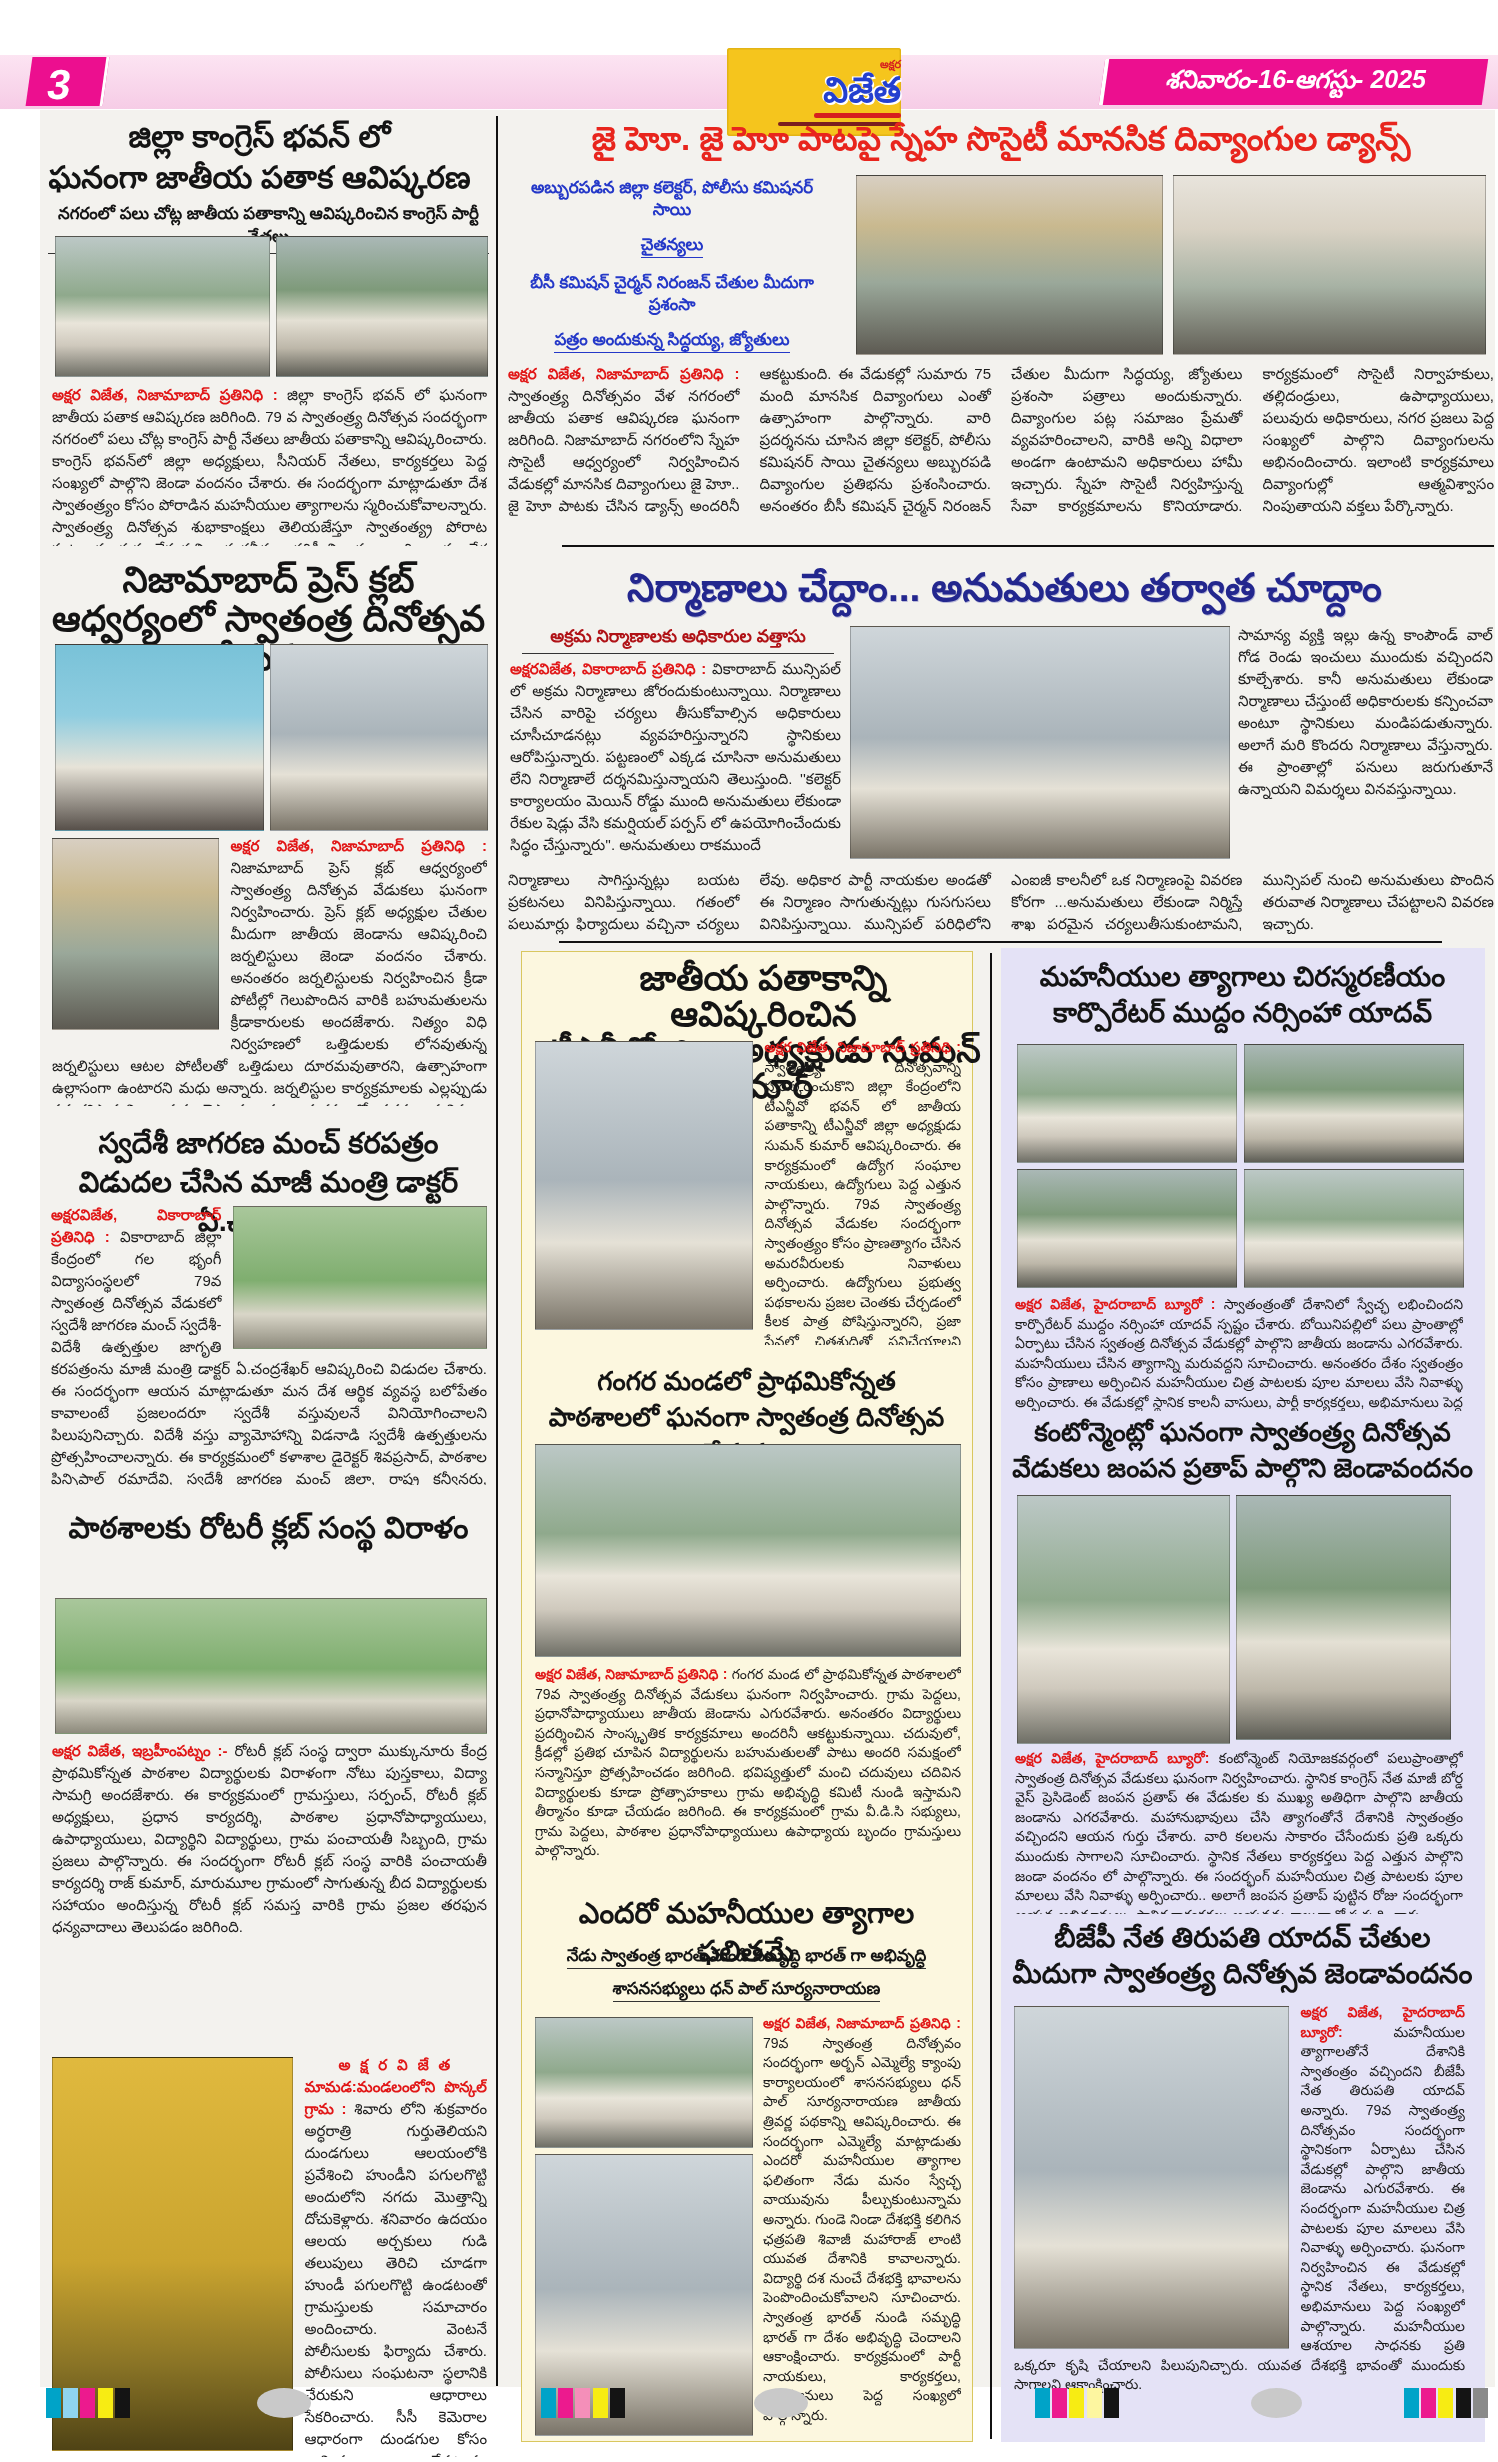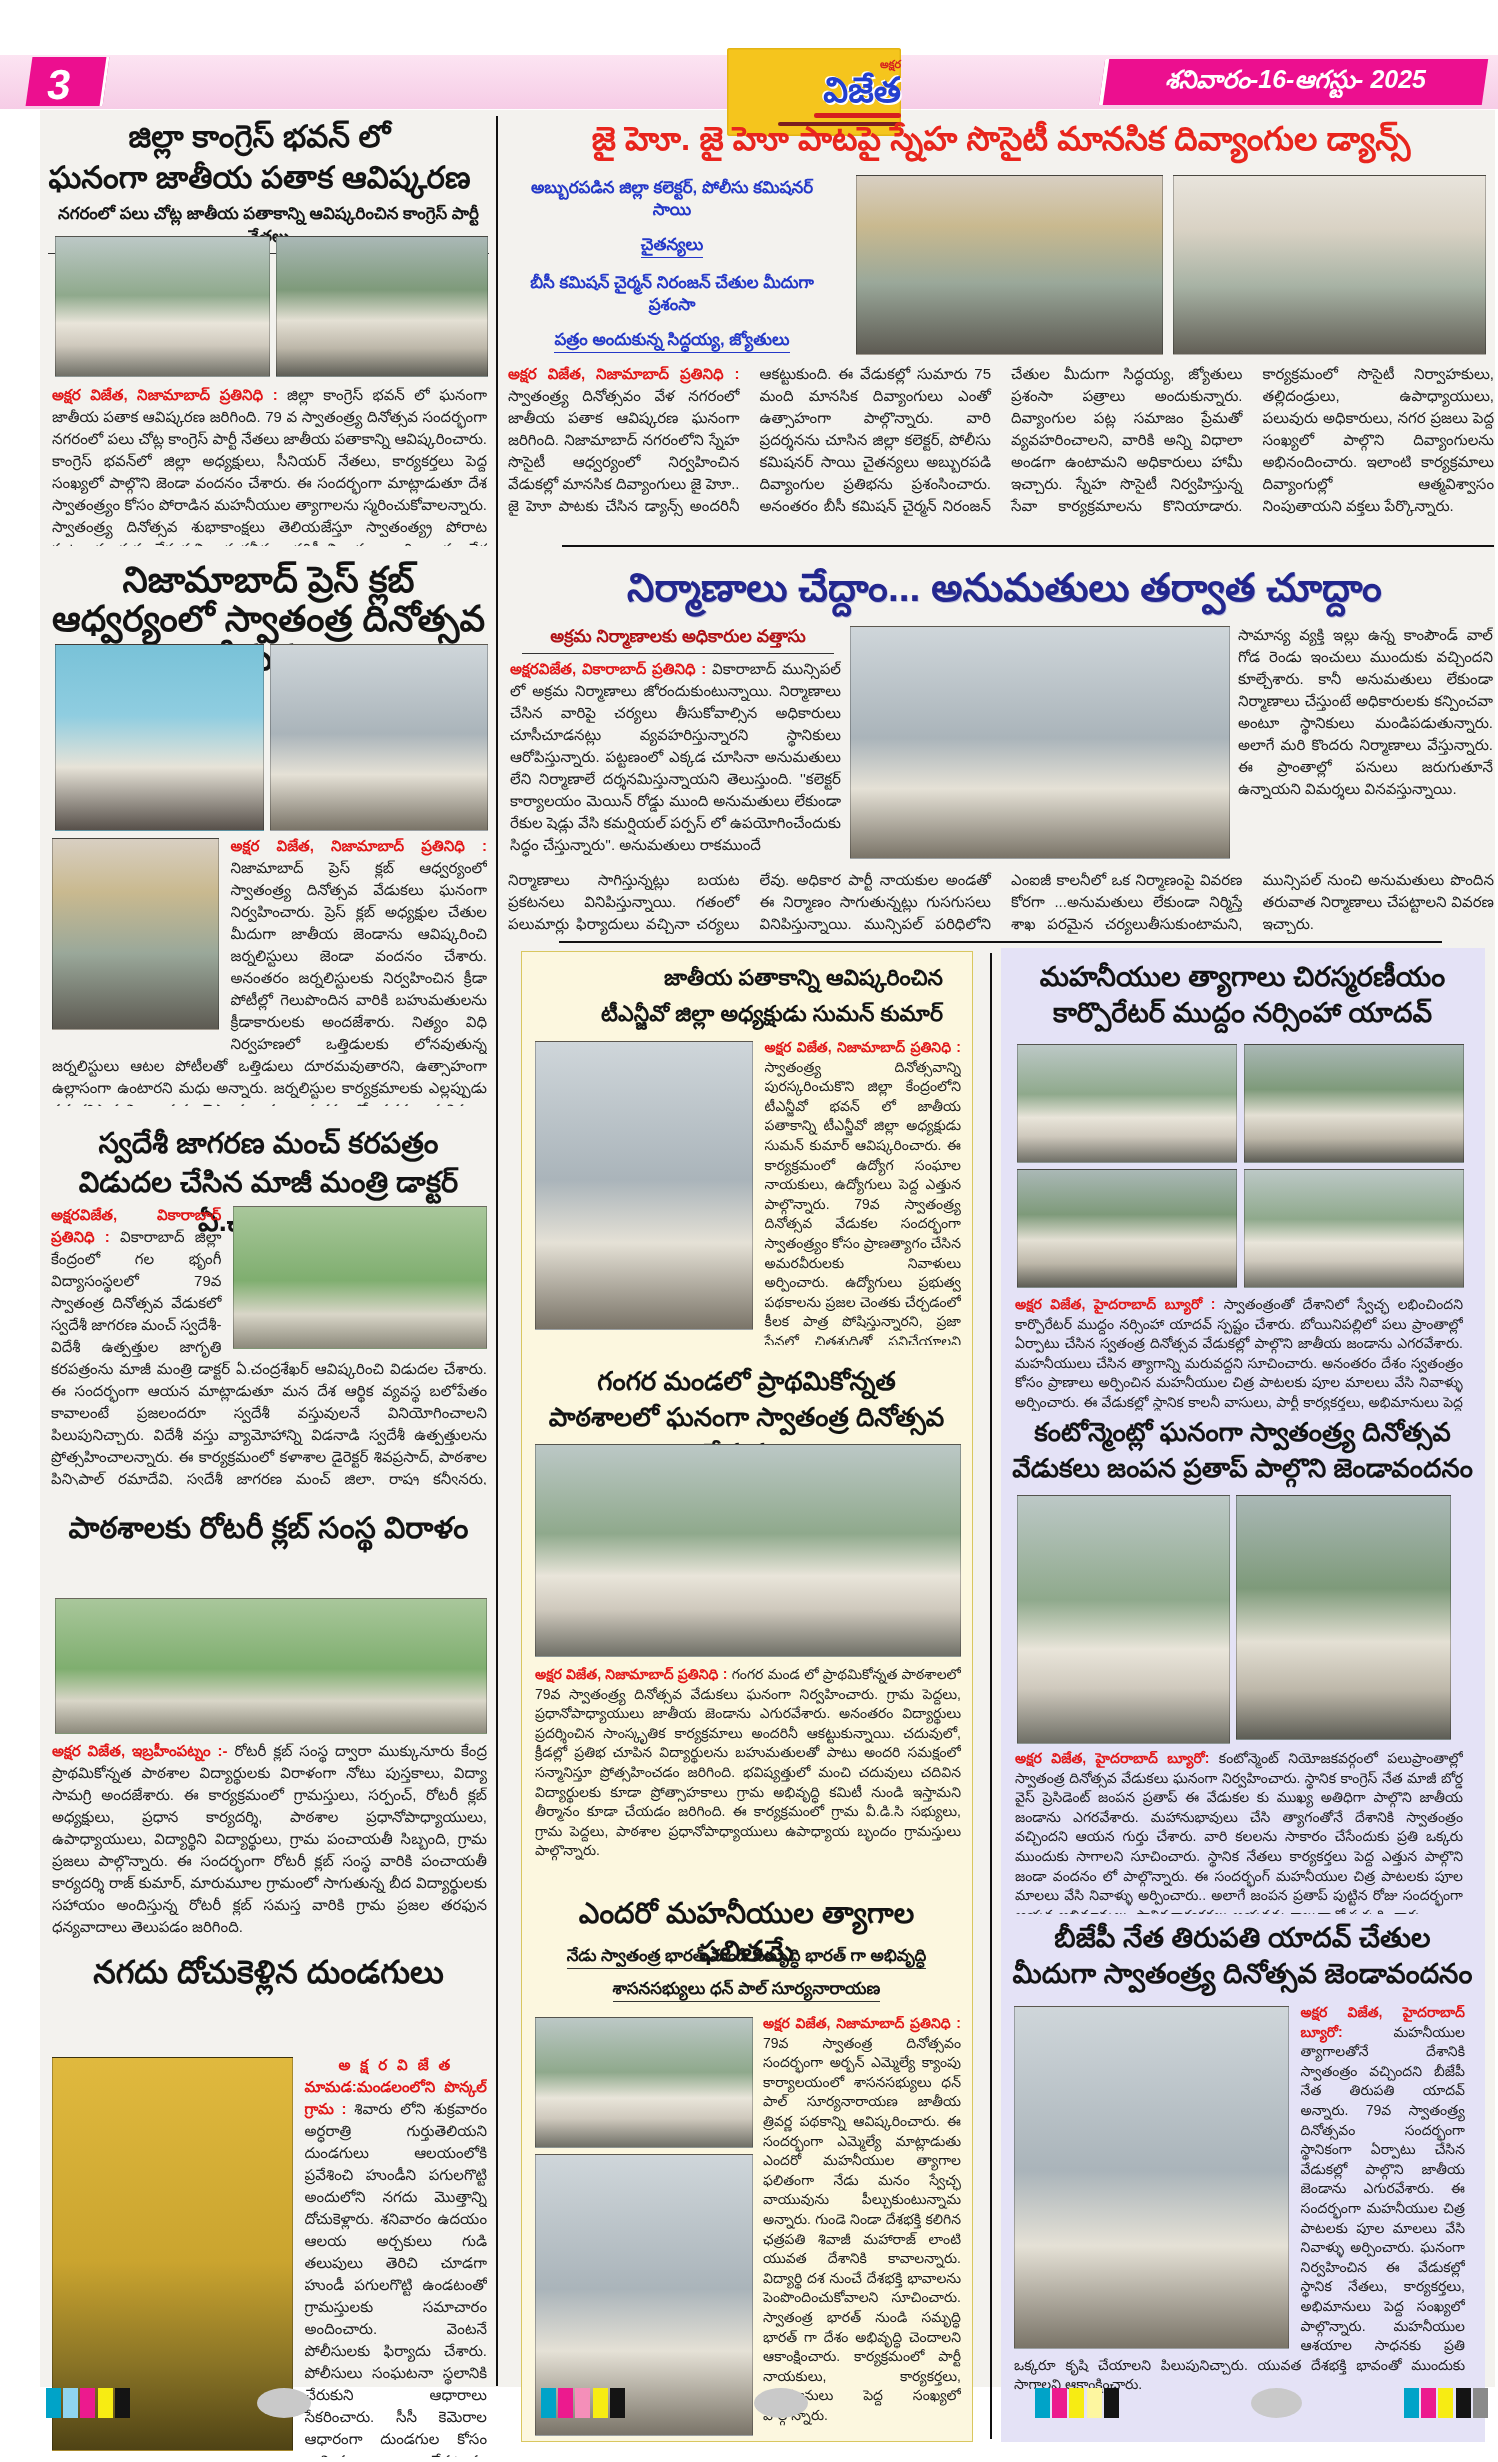--- a/index.html
+++ b/index.html
@@ -122,21 +122,20 @@
 
 <div class="abs hl" style="left:48px;top:1507px;width:441px;height:81px;font-size:30px;line-height:41px;">
   <div>పాఠశాలకు రోటరీ క్లబ్ సంస్థ విరాళం</div>
 </div>
 <div class="abs photo ph-green" style="left:55px;top:1598px;width:432px;height:136px;"></div>
 <div class="abs bt" style="left:52px;top:1740px;width:435px;height:207px;">
   <p><span class="dl">అక్షర విజేత, ఇబ్రహీంపట్నం :-</span> <span>రోటరీ క్లబ్ సంస్థ ద్వారా ముక్కునూరు కేంద్ర ప్రాథమికోన్నత పాఠశాల విద్యార్థులకు విరాళంగా నోటు పుస్తకాలు, విద్యా సామగ్రి అందజేశారు. ఈ కార్యక్రమంలో గ్రామస్తులు, సర్పంచ్, రోటరీ క్లబ్ అధ్యక్షులు, ప్రధాన కార్యదర్శి, పాఠశాల ప్రధానోపాధ్యాయులు, ఉపాధ్యాయులు, విద్యార్థిని విద్యార్థులు, గ్రామ పంచాయతీ సిబ్బంది, గ్రామ ప్రజలు పాల్గొన్నారు. ఈ సందర్భంగా రోటరీ క్లబ్ సంస్థ వారికి పంచాయతీ కార్యదర్శి రాజ్ కుమార్, మారుమూల గ్రామంలో సాగుతున్న బీద విద్యార్థులకు సహాయం అందిస్తున్న రోటరీ క్లబ్ సమస్త వారికి గ్రామ ప్రజల తరఫున ధన్యవాదాలు తెలుపడం జరిగింది.</span></p>
 </div>
 
 <div class="abs hl" style="left:48px;top:1952px;width:441px;height:78px;font-size:32px;line-height:41px;">
-  <div>నగదు దోచుకెళ్లిన దుండగులు</div>
 </div>
 <div class="abs bt" style="left:52px;top:2039px;width:435px;height:403px;margin-top:15px;">
   <div class="photo ph-temple float-l" style="width:239px;height:392px;"></div>
   <p style="text-align:center;"><span class="dlb">అ క్ష ర వి జే త</span></p>
   <p><span class="dl">మామడ:మండలంలోని పొన్కల్ గ్రామ :</span> <span>శివారు లోని శుక్రవారం అర్ధరాత్రి గుర్తుతెలియని దుండగులు ఆలయంలోకి ప్రవేశించి హుండీని పగులగొట్టి అందులోని నగదు మొత్తాన్ని దోచుకెళ్లారు. శనివారం ఉదయం ఆలయ అర్చకులు గుడి తలుపులు తెరిచి చూడగా హుండీ పగులగొట్టి ఉండటంతో గ్రామస్తులకు సమాచారం అందించారు. వెంటనే పోలీసులకు ఫిర్యాదు చేశారు. పోలీసులు సంఘటనా స్థలానికి చేరుకుని ఆధారాలు సేకరించారు. సీసీ కెమెరాల ఆధారంగా దుండగుల కోసం గాలింపు చేపట్టారు. నిందితులను త్వరగా పట్టుకొని ఆలయ నగదు రాబట్టాలని గ్రామస్తులు కోరుతున్నారు.</span></p>
 </div>
 
 <div class="abs hl red" style="left:508px;top:115px;width:986px;height:52px;font-size:33px;line-height:48px;">జై హెూ. జై హెూ పాటపై స్నేహ సొసైటీ  మానసిక దివ్యాంగుల డ్యాన్స్</div>
 <div class="abs" style="left:512px;top:177px;width:320px;height:181px;">
   <div class="bluesub">అబ్బురపడిన జిల్లా కలెక్టర్, పోలీసు కమిషనర్ సాయి</div>
@@ -161,21 +160,21 @@
 <div class="abs bt" style="left:1238px;top:624px;width:255px;height:239px;">
   <p><span>సామాన్య వ్యక్తి ఇల్లు ఉన్న కాంపౌండ్ వాల్ గోడ రెండు ఇంచులు ముందుకు వచ్చిందని కూల్చేశారు. కానీ అనుమతులు లేకుండా నిర్మాణాలు చేస్తుంటే అధికారులకు కన్పించవా అంటూ స్థానికులు మండిపడుతున్నారు. అలాగే మరి కొందరు నిర్మాణాలు వేస్తున్నారు. ఈ ప్రాంతాల్లో పనులు జరుగుతూనే ఉన్నాయని విమర్శలు వినవస్తున్నాయి.</span></p>
 </div>
 <div class="abs bt cols4" style="left:508px;top:869px;width:986px;height:71px;">
   <p><span>నిర్మాణాలు సాగిస్తున్నట్లు బయట ప్రకటనలు వినిపిస్తున్నాయి. గతంలో పలుమార్లు ఫిర్యాదులు వచ్చినా చర్యలు లేవు. అధికార పార్టీ నాయకుల అండతో ఈ నిర్మాణం సాగుతున్నట్లు గుసగుసలు వినిపిస్తున్నాయి. మున్సిపల్ పరిధిలోని ఎంఐజీ కాలనీలో ఒక నిర్మాణంపై వివరణ కోరగా ...అనుమతులు లేకుండా నిర్మిస్తే శాఖ పరమైన చర్యలుతీసుకుంటామని, మున్సిపల్ నుంచి అనుమతులు పొందిన తరువాత నిర్మాణాలు చేపట్టాలని వివరణ ఇచ్చారు.</span></p>
 </div>
 <div class="abs rule" style="left:559px;top:941px;width:883px;height:2.2px;"></div>
 
 <div class="abs panel-cream" style="left:521px;top:951px;width:452px;height:1491px;"></div>
 
-<div class="abs hl" style="left:508px;top:960px;width:435px;height:70px;font-size:22px;line-height:36px;text-align:right;">
+<div class="abs hl" style="left:546px;top:960px;width:435px;height:70px;font-size:35px;line-height:36px;">
   <div>జాతీయ పతాకాన్ని ఆవిష్కరించిన</div>
   <div>టీఎన్జీవో జిల్లా అధ్యక్షుడు సుమన్ కుమార్</div>
 </div>
 <div class="abs bt small" style="left:535px;top:1038px;width:426px;height:307px;">
   <div class="photo ph-building float-l" style="width:216px;height:287px;"></div>
   <p><span class="dl">అక్షర విజేత, నిజామాబాద్ ప్రతినిధి :</span> <span>స్వాతంత్ర్య దినోత్సవాన్ని పురస్కరించుకొని జిల్లా కేంద్రంలోని టీఎన్జీవో భవన్ లో జాతీయ పతాకాన్ని టీఎన్జీవో జిల్లా అధ్యక్షుడు సుమన్ కుమార్ ఆవిష్కరించారు. ఈ కార్యక్రమంలో ఉద్యోగ సంఘాల నాయకులు, ఉద్యోగులు పెద్ద ఎత్తున పాల్గొన్నారు. 79వ స్వాతంత్ర్య దినోత్సవ వేడుకల సందర్భంగా స్వాతంత్ర్యం కోసం ప్రాణత్యాగం చేసిన అమరవీరులకు నివాళులు అర్పించారు. ఉద్యోగులు ప్రభుత్వ పథకాలను ప్రజల చెంతకు చేర్చడంలో కీలక పాత్ర పోషిస్తున్నారని, ప్రజా సేవలో చిత్తశుద్ధితో పనిచేయాలని సుమన్ కుమార్ పిలుపునిచ్చారు. ఉత్తమ ఉద్యోగి అవార్డులు అందుకోబోతున్న అధికారులకు, ఉద్యోగ మిత్రులకు శుభాకాంక్షలు తెలిపారు.</span></p>
 </div>
 
 <div class="abs hl" style="left:529px;top:1363px;width:435px;height:73px;font-size:26px;line-height:36px;">
   <div>గంగర మండలో ప్రాథమికోన్నత</div>

